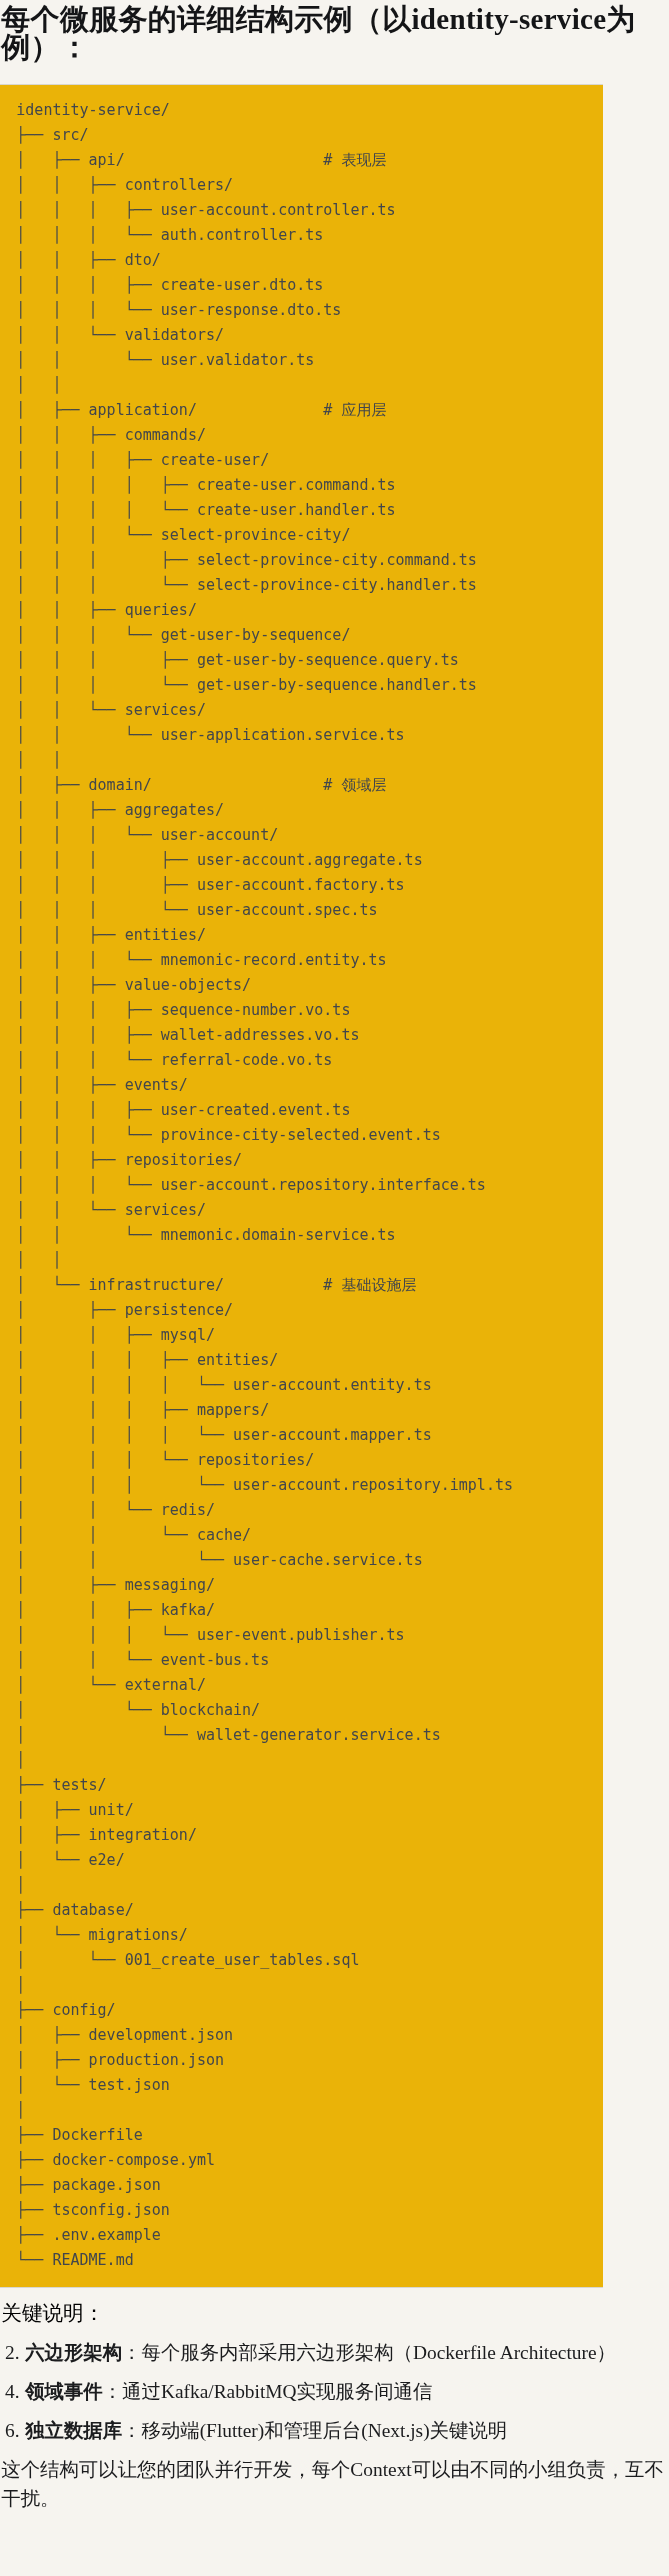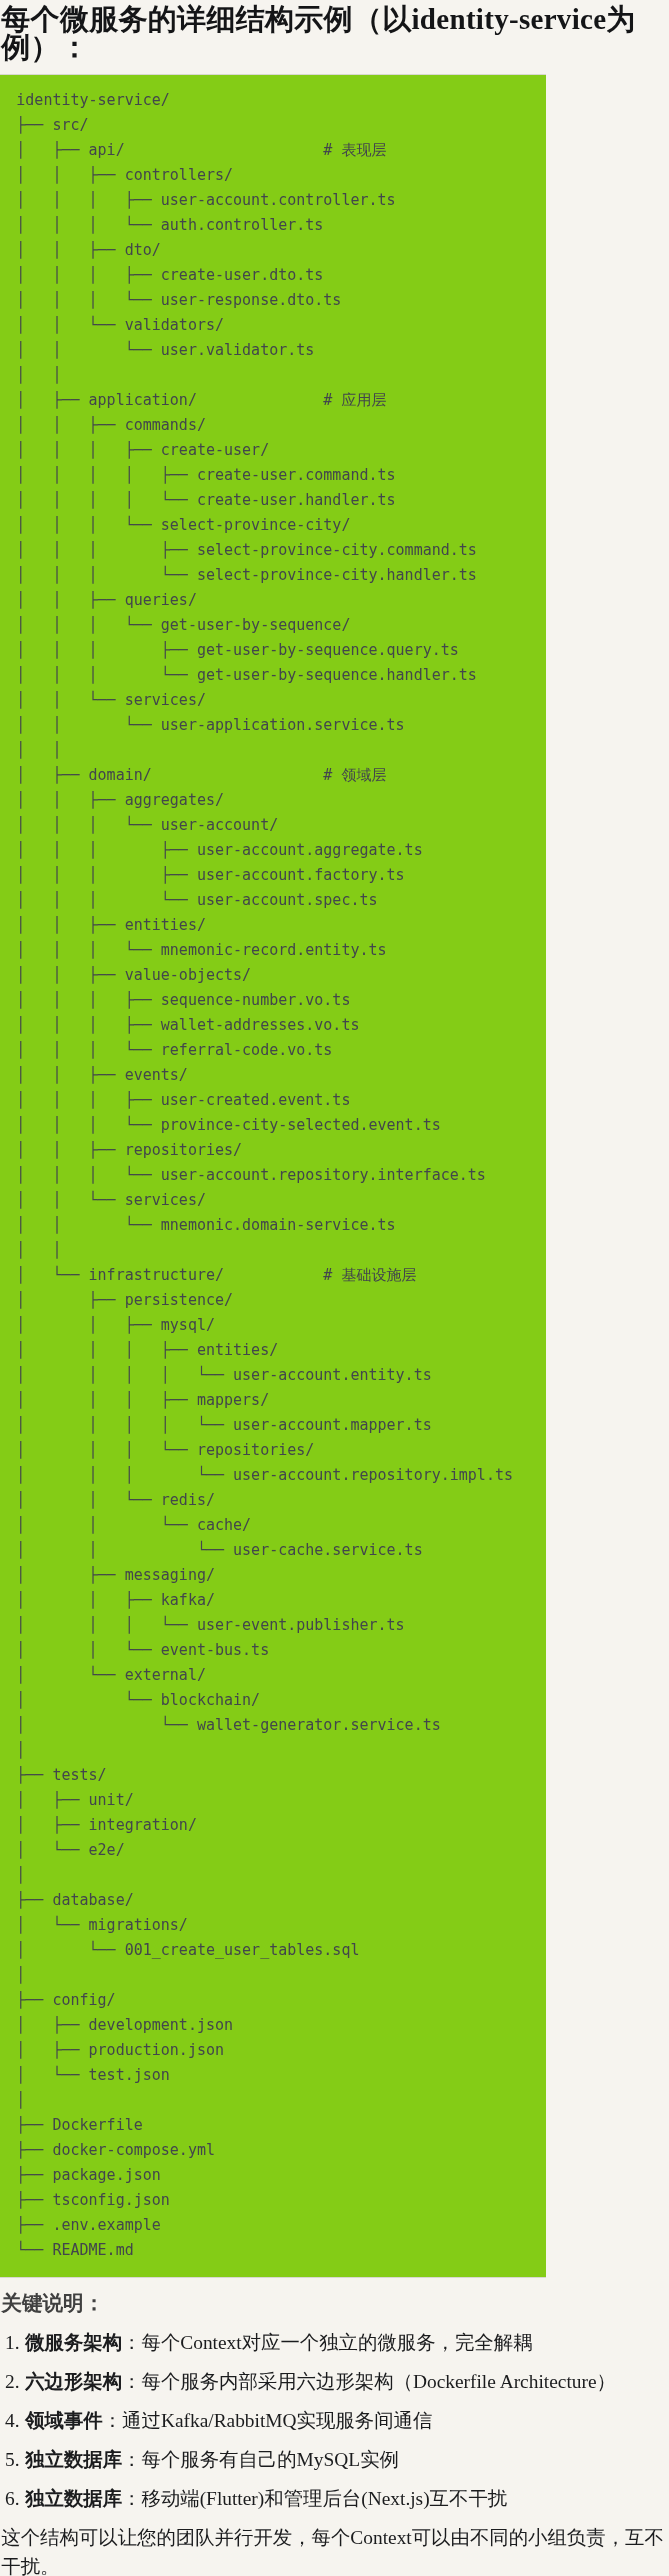--- a/index.html
+++ b/index.html
@@ -14,46 +14,46 @@
   .page-title {
     margin: 6.3px 2.5px 0 1.3px;
     font-size: 29px;
     line-height: 27.5px;
     font-weight: bold;
     color: #141517;
     letter-spacing: 0.3px;
   }
 
   .code-block {
-    margin-top: 13px;
-    background: #84cc16;
+    margin-top: 23px;
+    background: #eab308;
     border-top: 0.6px solid #d8d7d0;
     border-bottom: 0.6px solid #d8d7d0;
-    width: 546px;
+    width: 603px;
     overflow: hidden;
   }
   .code-block pre {
     font-family: "DejaVu Sans Mono", monospace;
     font-size: 15px;
     line-height: 25px;
     color: #42464c;
     padding: 13px 6.3px 13.8px 16.3px;
     white-space: pre;
   }
 
   .notes {
     margin: 0 5px 0 0;
     padding-bottom: 11.3px;
   }
   .notes-heading {
     margin: 10.6px 0 0 1.3px;
     font-size: 20.6px;
     line-height: 29px;
-    font-weight: bold;
-    color: #404040;
+    font-weight: normal;
+    color: #000000;
   }
   .note-item {
     margin-top: 10px;
     padding-left: 5px;
     font-size: 19.4px;
     line-height: 29px;
     color: #1b1c1e;
   }
   .note-number { display: inline-block; margin-right: 5.6px; }
   .note-label { font-weight: bold; }
@@ -157,22 +157,20 @@
 ├── package.json
 ├── tsconfig.json
 ├── .env.example
 └── README.md</pre>
 </div>
 
 <div class="notes">
   <p class="notes-heading">关键说明：</p>
 
   <div id="notes-list">
-      <p class="note-item"><span class="note-number">1.</span><span class="note-label">微服务架构</span><span>：</span><span>每个Context对应一个独立的微服务，完全解耦</span></p>
       <p class="note-item"><span class="note-number">2.</span><span class="note-label">六边形架构</span><span>：</span><span>每个服务内部采用六边形架构（Dockerfile Architecture）</span></p>
       <p class="note-item"><span class="note-number">4.</span><span class="note-label">领域事件</span><span>：</span><span>通过Kafka/RabbitMQ实现服务间通信</span></p>
-      <p class="note-item"><span class="note-number">5.</span><span class="note-label">独立数据库</span><span>：</span><span>每个服务有自己的MySQL实例</span></p>
-      <p class="note-item"><span class="note-number">6.</span><span class="note-label">独立数据库</span><span>：</span><span>移动端(Flutter)和管理后台(Next.js)互不干扰</span></p>
+      <p class="note-item"><span class="note-number">6.</span><span class="note-label">独立数据库</span><span>：</span><span>移动端(Flutter)和管理后台(Next.js)关键说明</span></p>
     </div>
 
   <p class="closing-paragraph">这个结构可以让您的团队并行开发，每个Context可以由不同的小组负责，互不干扰。</p>
 </div>
 
 
 </body></html>

